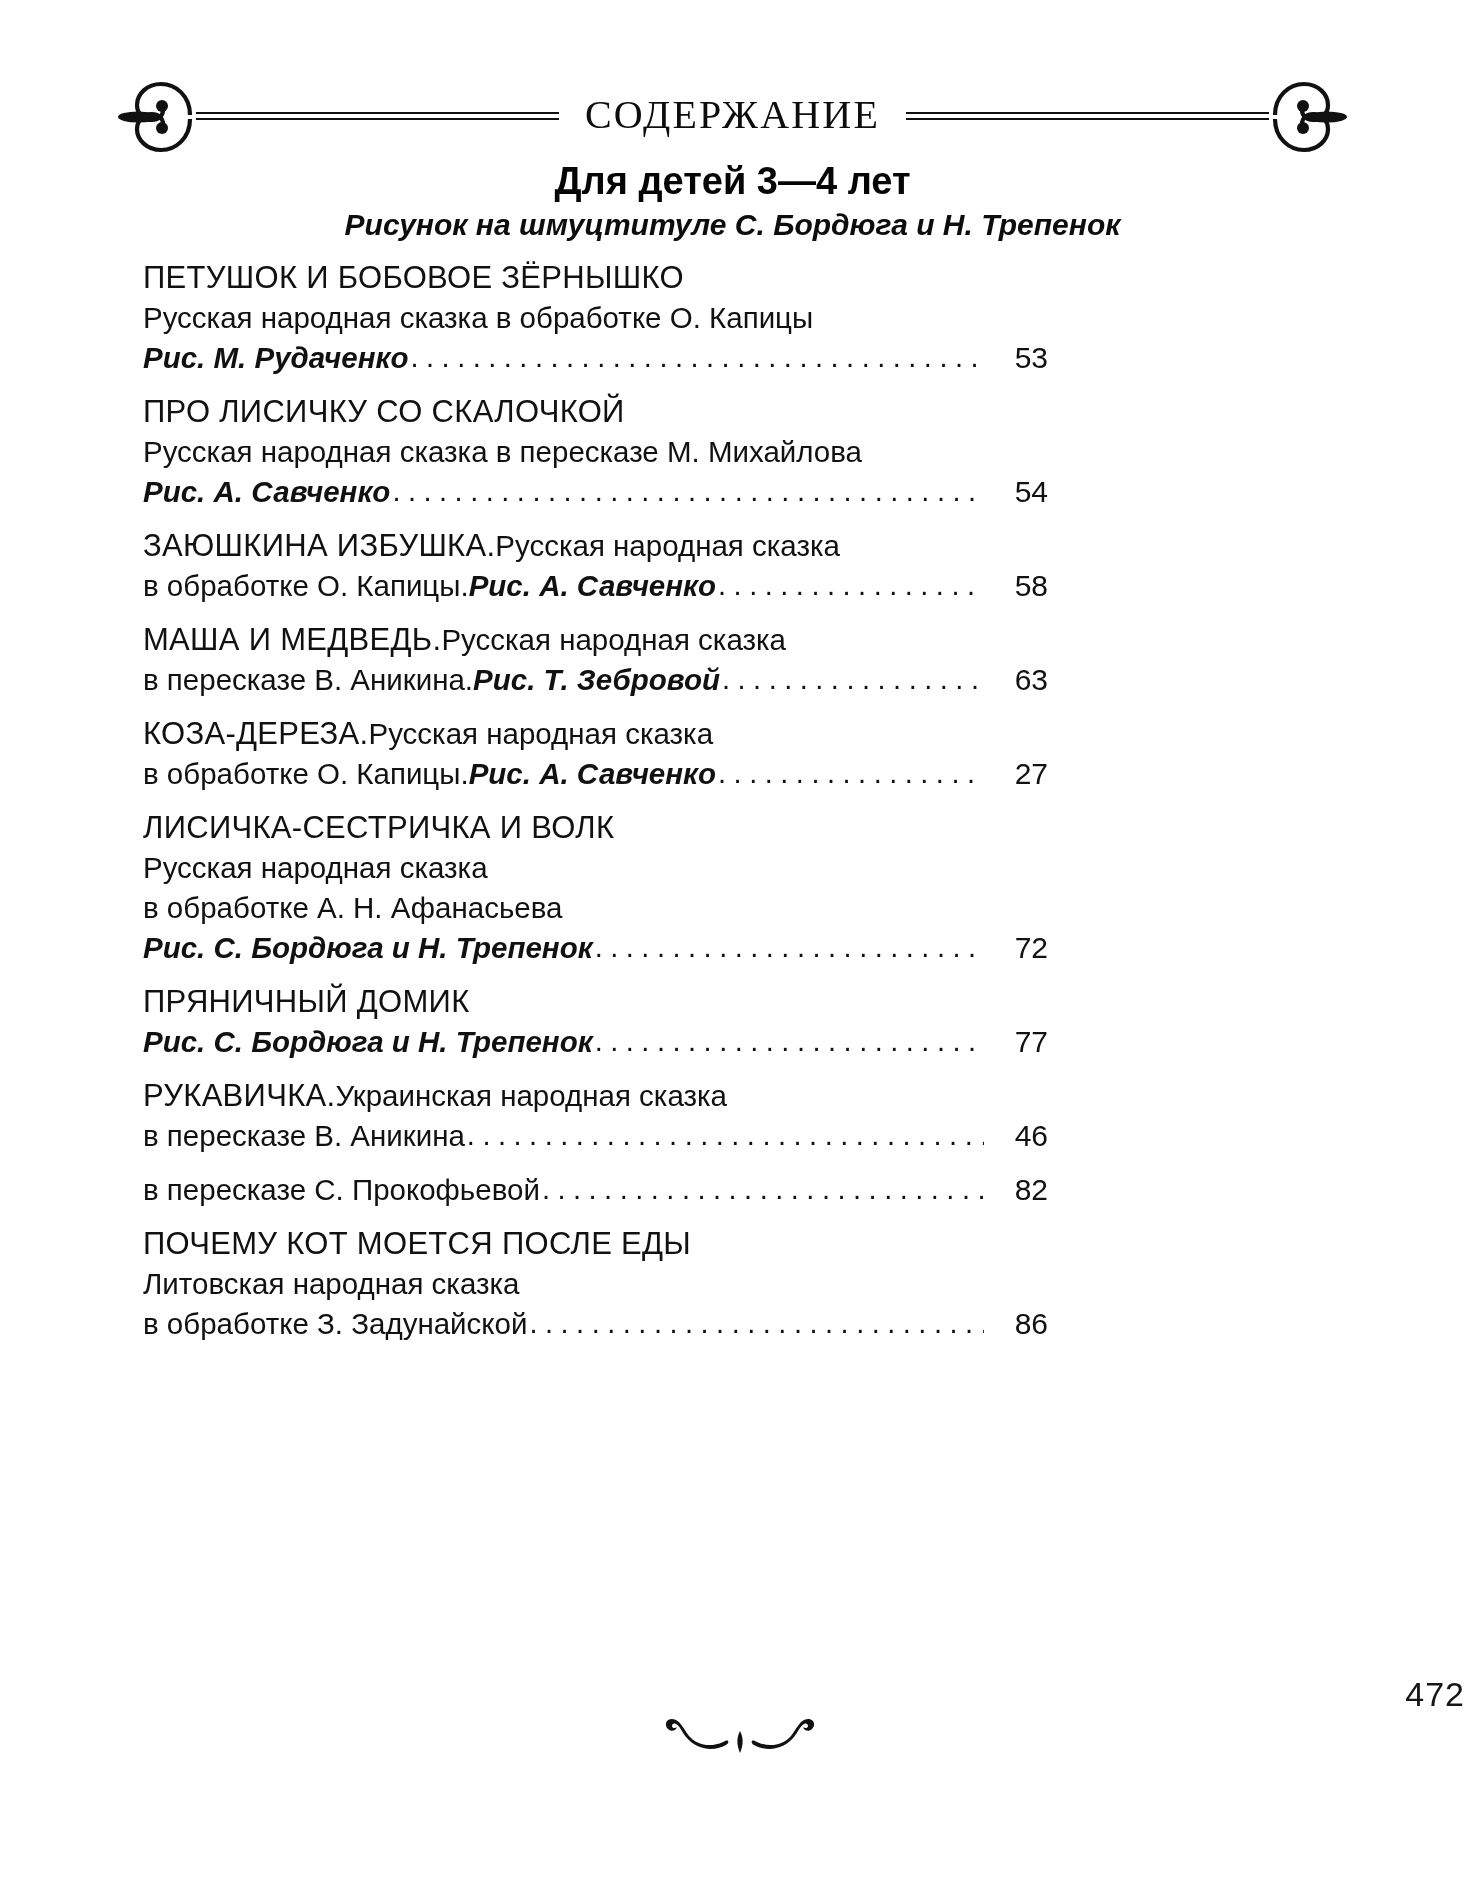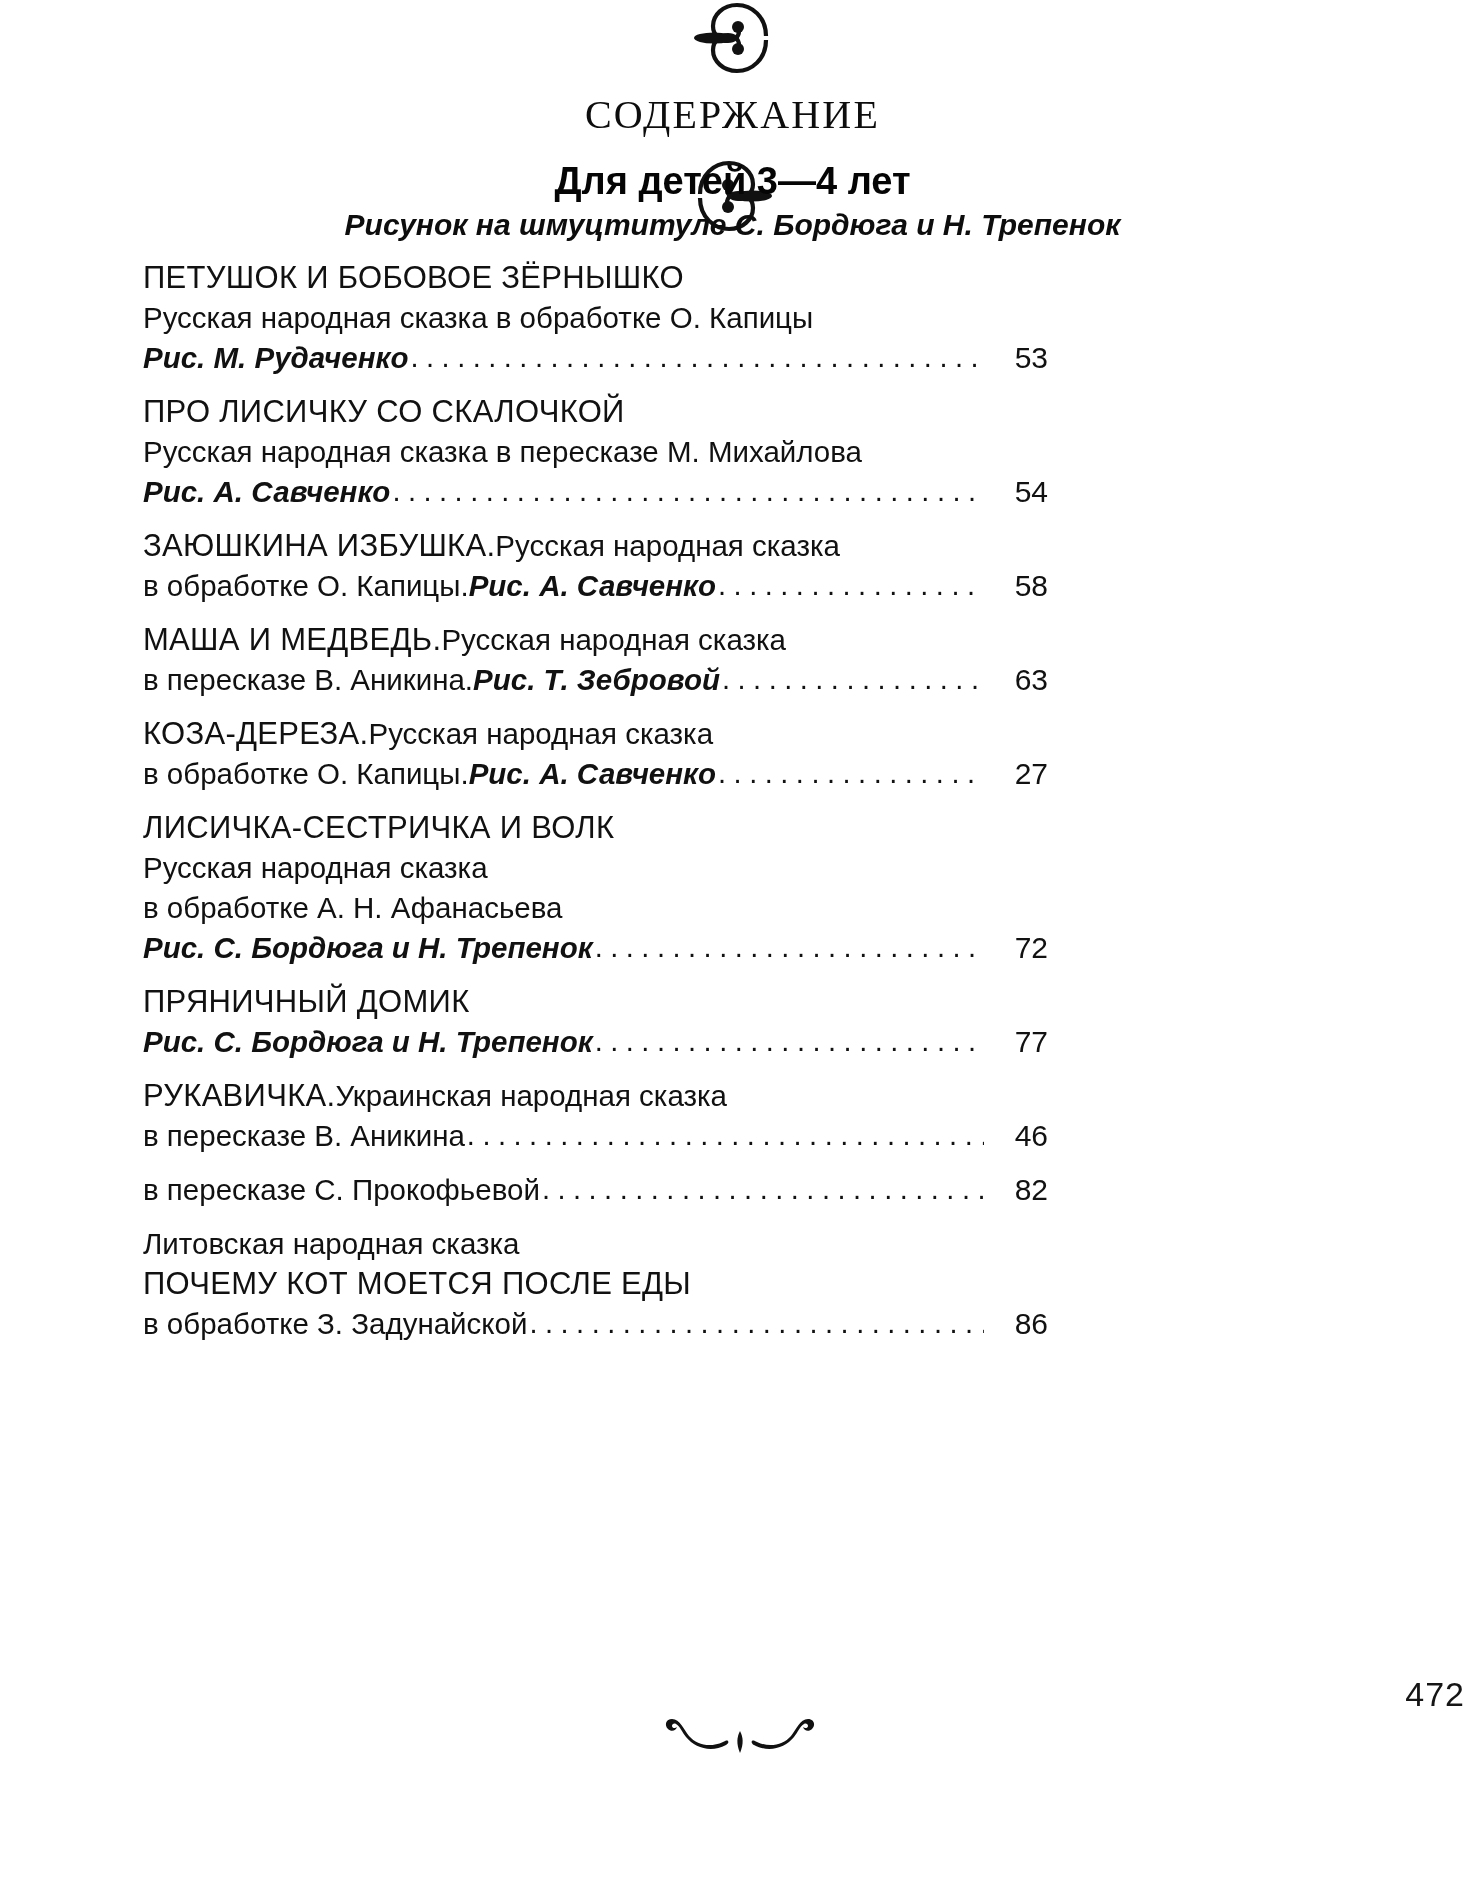--- a/index.html
+++ b/index.html
@@ -27,21 +27,20 @@
   
   .header-band {
     position: absolute;
     top: 52px;
     left: 118px;
     right: 118px;
     height: 130px;
     display: flex;
     align-items: center;
     justify-content: center;
-    flex-direction: column;
   }
   .orn {
     flex: 0 0 auto;
     width: 78px;
     height: 118px;
     display: block;
   }
   .rule-wrap {
     flex: 1 1 auto;
     height: 10px;
@@ -320,25 +319,25 @@
       </div>
       <div class="entry">
         <div class="line">
           <span class="txt">в пересказе С. Прокофьевой</span>
           <span class="leader">..........................................................................................</span>
           <span class="pageno">82</span>
         </div>
       </div>
       <div class="entry">
         <div class="line no-leader">
+          <span class="txt worktitle">ПОЧЕМУ КОТ МОЕТСЯ ПОСЛЕ ЕДЫ</span>
+          <span class="pageno"></span>
+        </div>
+        <div class="line no-leader">
           <span class="txt">Литовская народная сказка</span>
-          <span class="pageno"></span>
-        </div>
-        <div class="line no-leader">
-          <span class="txt worktitle">ПОЧЕМУ КОТ МОЕТСЯ ПОСЛЕ ЕДЫ</span>
           <span class="pageno"></span>
         </div>
         <div class="line">
           <span class="txt">в обработке З. Задунайской</span>
           <span class="leader">..........................................................................................</span>
           <span class="pageno">86</span>
         </div>
       </div>
     </div>
 

